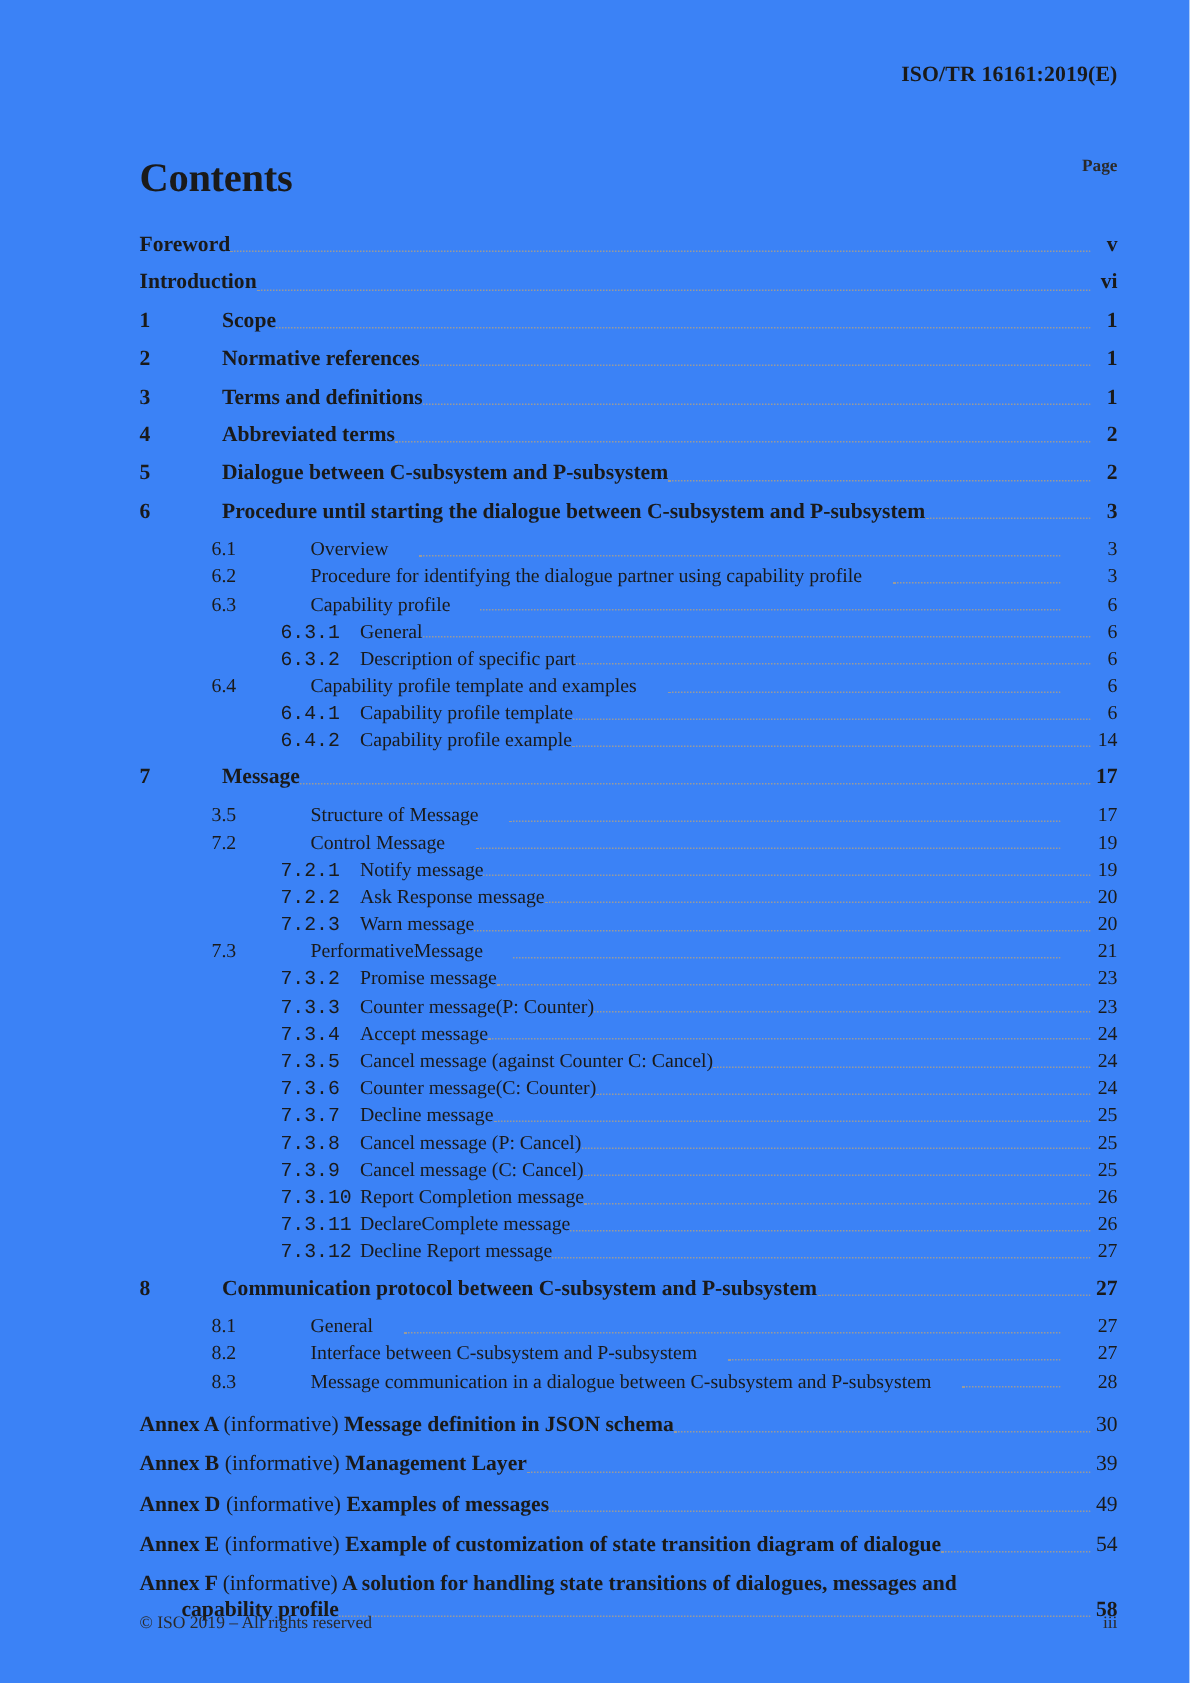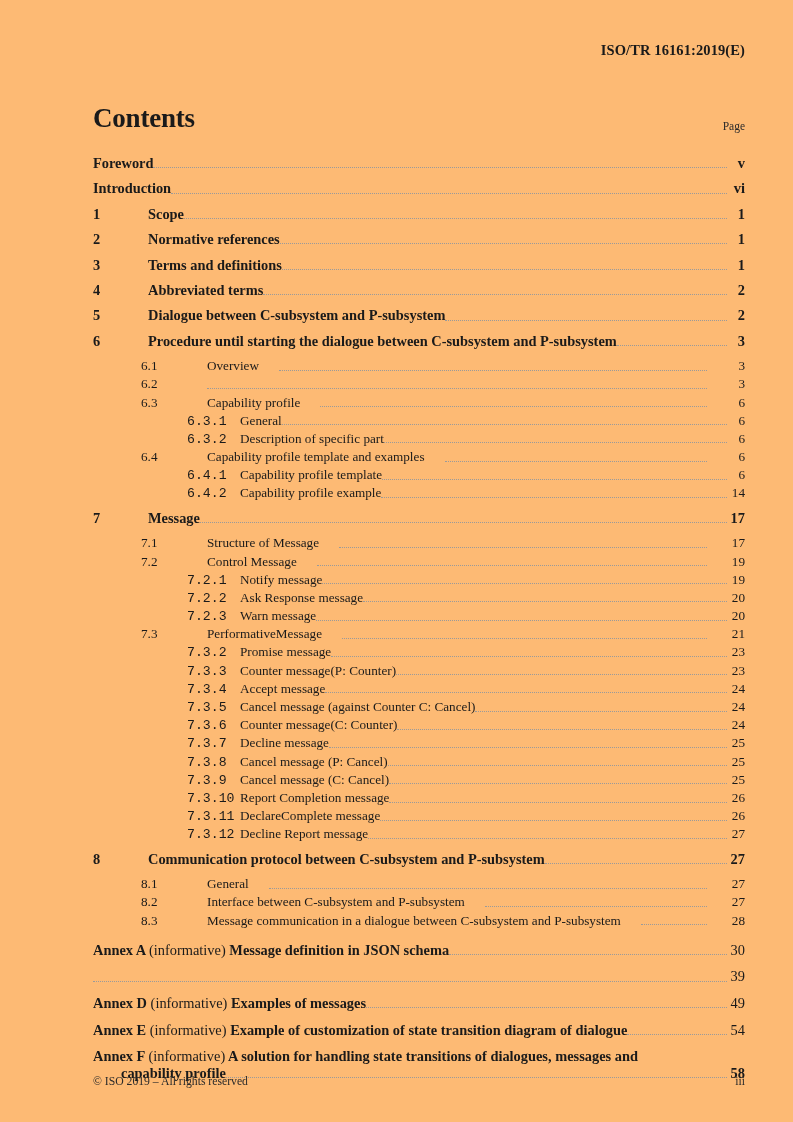--- a/index.html
+++ b/index.html
@@ -9,21 +9,21 @@
     background: #ffffff;
   }
   body {
     font-family: "Liberation Serif", "DejaVu Serif", serif;
     color: #1a1a1a;
   }
   .page {
     position: relative;
     width: 793px;
     height: 1122px;
-    background: #fdba74;
+    background: #3b82f6;
     overflow: hidden;
     box-sizing: border-box;
   }
 
   
   .doc-header {
     position: absolute;
     top: 42px;
     right: 48px;
     font-size: 14.5px;
@@ -32,32 +32,32 @@
     white-space: nowrap;
   }
 
   
   .toc-head {
     position: absolute;
     top: 105px;
     left: 93px;
     right: 48px;
     display: flex;
-    align-items: flex-end;
+    align-items: flex-start;
     justify-content: space-between;
   }
   .toc-title {
     font-size: 27px;
     font-weight: bold;
     letter-spacing: -0.2px;
     line-height: 1;
   }
   .page-label {
     font-size: 11.5px;
-    font-weight: normal;
+    font-weight: bold;
     color: #2a2a2a;
   }
 
   
   .toc {
     position: absolute;
     top: 155px;
     left: 93px;
     width: 652px;
   }
@@ -254,20 +254,21 @@
         <span class="pg">3</span>
       </div>
       <div class="row lvl-2 first-sub">
         <span class="num">6.1</span>
         <span class="txt">Overview</span>
         <span class="leader"></span>
         <span class="pg">3</span>
       </div>
       <div class="row lvl-2">
         <span class="num">6.2</span>
+        <span class="txt">Procedure for identifying the dialogue partner using capability profile</span>
         <span class="leader"></span>
         <span class="pg">3</span>
       </div>
       <div class="row lvl-2">
         <span class="num">6.3</span>
         <span class="txt">Capability profile</span>
         <span class="leader"></span>
         <span class="pg">6</span>
       </div>
       <div class="row lvl-3 first-sub">
@@ -300,21 +301,21 @@
         <span class="leader"></span>
         <span class="pg">14</span>
       </div>
       <div class="row lvl-1 after-sub">
         <span class="num">7</span>
         <span class="txt">Message</span>
         <span class="leader"></span>
         <span class="pg">17</span>
       </div>
       <div class="row lvl-2 first-sub">
-        <span class="num">7.1</span>
+        <span class="num">3.5</span>
         <span class="txt">Structure of Message</span>
         <span class="leader"></span>
         <span class="pg">17</span>
       </div>
       <div class="row lvl-2">
         <span class="num">7.2</span>
         <span class="txt">Control Message</span>
         <span class="leader"></span>
         <span class="pg">19</span>
       </div>
@@ -432,20 +433,21 @@
         <span class="leader"></span>
         <span class="pg">28</span>
       </div>
       <div style="height: 11px;"></div>
       <div class="row lvl-annex">
         <span class="txt"><span>Annex A</span> <span class="annex-inf">(informative)</span> <span>Message definition in JSON schema</span></span>
         <span class="leader"></span>
         <span class="pg">30</span>
       </div>
       <div class="row lvl-annex">
+        <span class="txt"><span>Annex B</span> <span class="annex-inf">(informative)</span> <span>Management Layer</span></span>
         <span class="leader"></span>
         <span class="pg">39</span>
       </div>
       <div class="row lvl-annex">
         <span class="txt"><span>Annex D</span> <span class="annex-inf">(informative)</span> <span>Examples of messages</span></span>
         <span class="leader"></span>
         <span class="pg">49</span>
       </div>
       <div class="row lvl-annex">
         <span class="txt"><span>Annex E</span> <span class="annex-inf">(informative)</span> <span>Example of customization of state transition diagram of dialogue</span></span>

